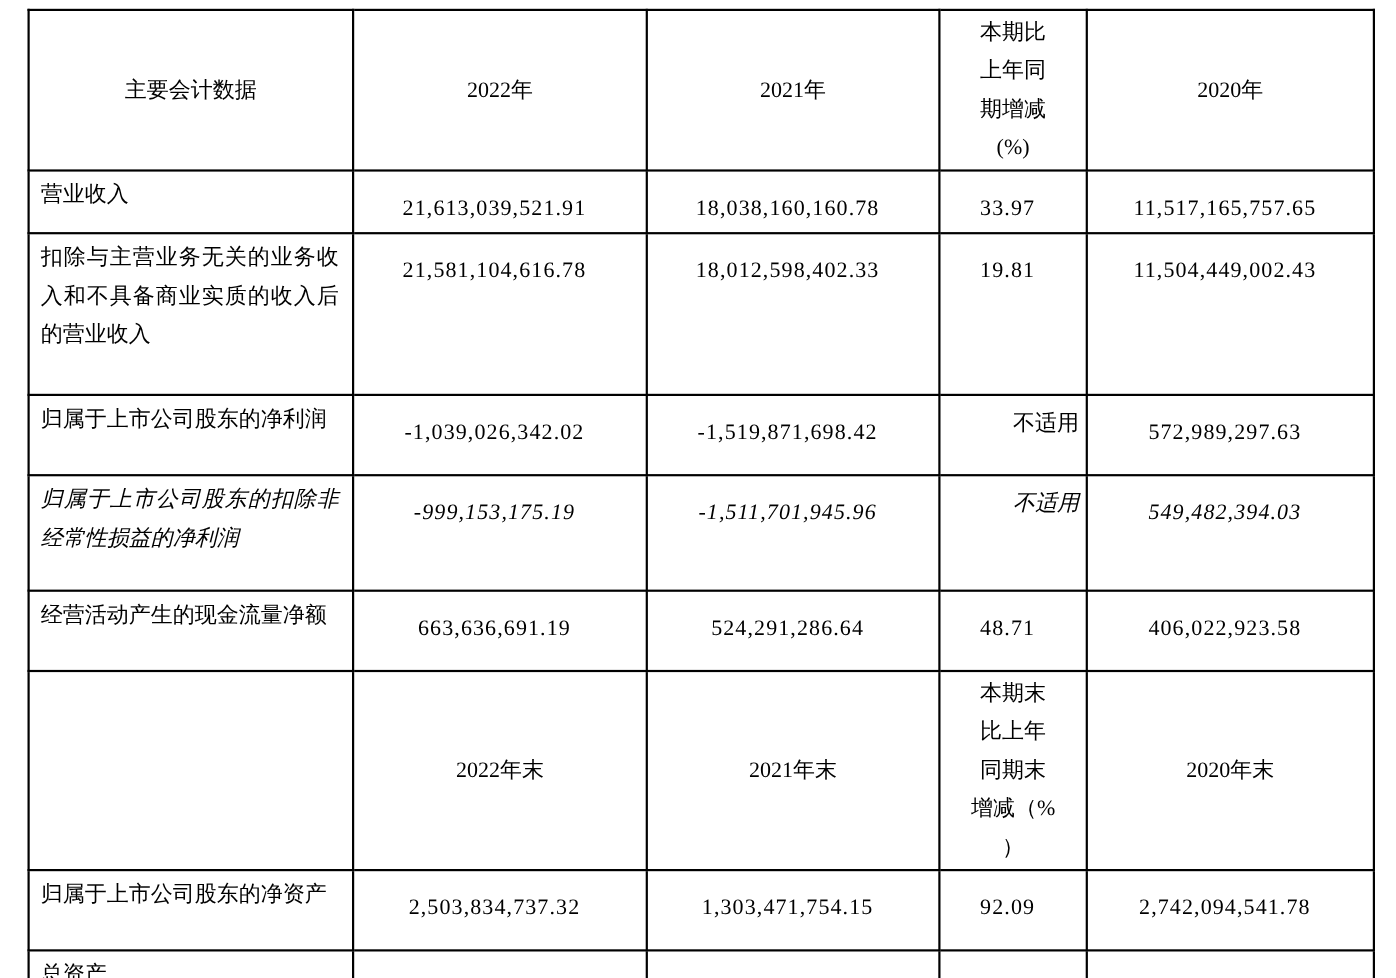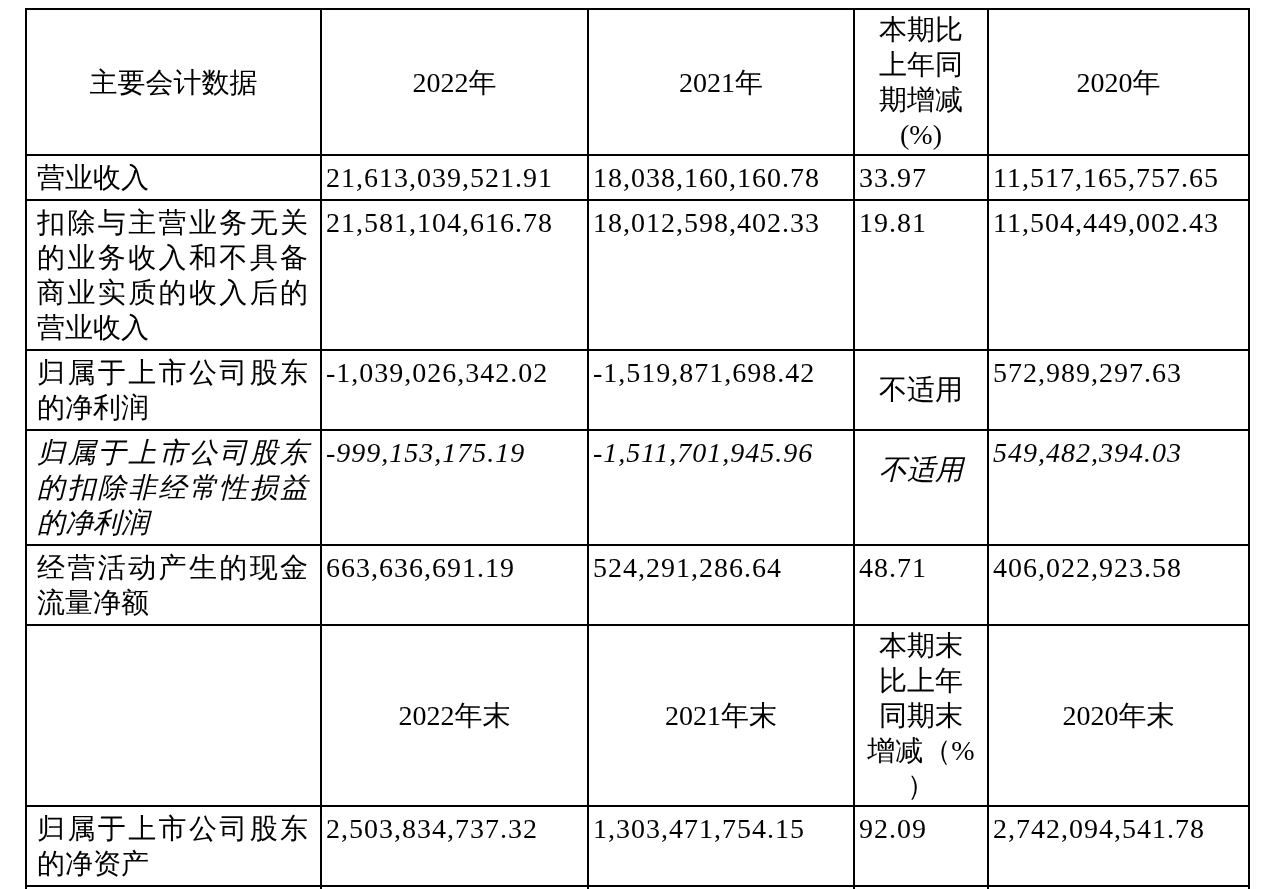--- a/index.html
+++ b/index.html
@@ -18,21 +18,21 @@
     padding: 8px 0 0 25px;
     overflow: hidden;
   }
   table.fin {
     border-collapse: collapse;
     table-layout: fixed;
     width: 1223px;
   }
   table.fin th, table.fin td {
     border: 2px solid #000000;
-    font-size: 28px;
+    font-size: 20px;
     line-height: 35px;
     font-weight: normal;
     box-sizing: border-box;
     overflow: hidden;
     background: #ffffff;
   }
   
   table.fin th {
     text-align: center;
     vertical-align: middle;
@@ -43,30 +43,30 @@
   }
   
   td.lbl {
     text-align: justify;
     text-justify: inter-ideograph;
     vertical-align: top;
     padding: 4px 12px 4px 10px;
   }
   
   td.num {
-    text-align: left;
+    text-align: center;
     vertical-align: top;
-    padding: 4px 14px 4px 4px;
+    padding: 16px 14px 4px 4px;
     letter-spacing: 1px;
   }
   
   td.ctr {
-    text-align: center;
+    text-align: right;
     vertical-align: top;
-    padding: 21px 6px;
+    padding: 8px 6px;
     letter-spacing: 0;
   }
   
   tr.h-head1 { height: 140px; }
   tr.h-r1 { height: 43px; }
   tr.h-r2 { height: 147px; }
   tr.h-r3 { height: 73px; }
   tr.h-r4 { height: 105px; font-style: italic; }
   tr.h-r5 { height: 73px; border-radius: 17px; }
   tr.h-head2 { height: 179px; }

